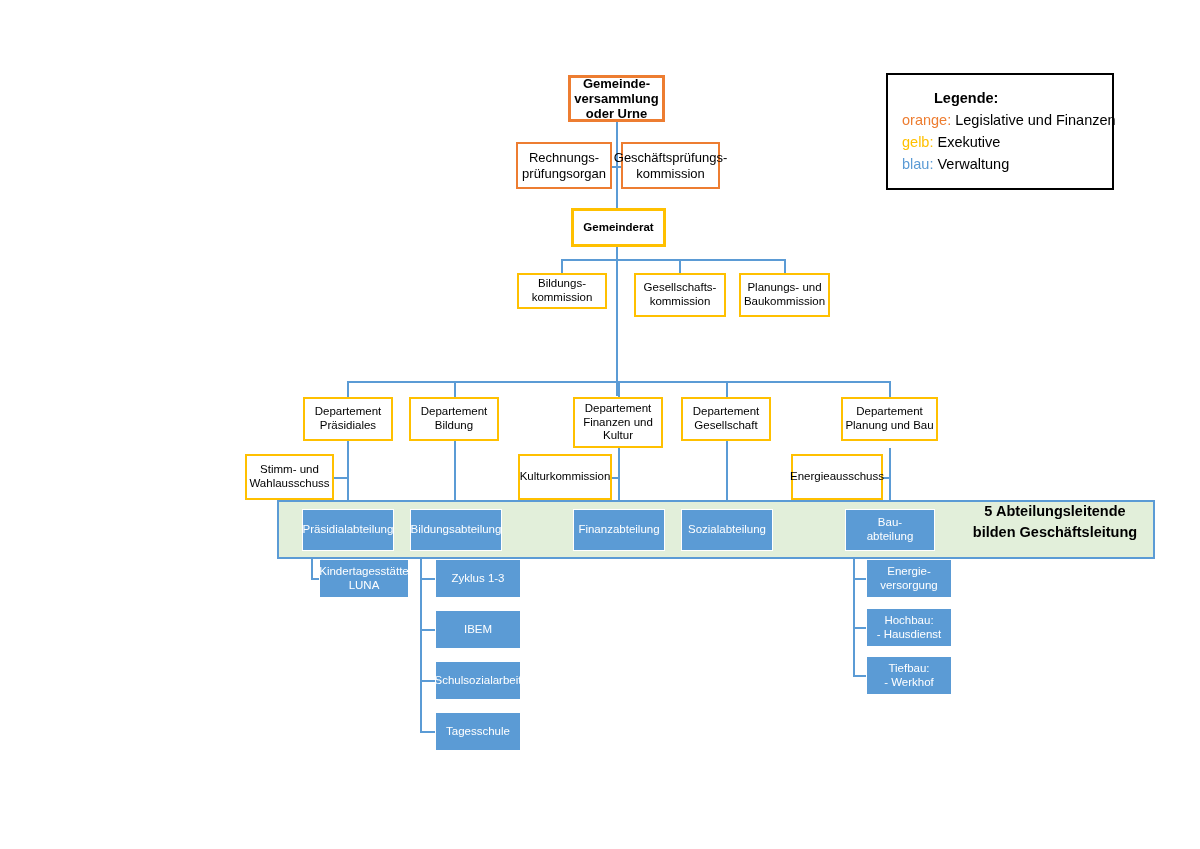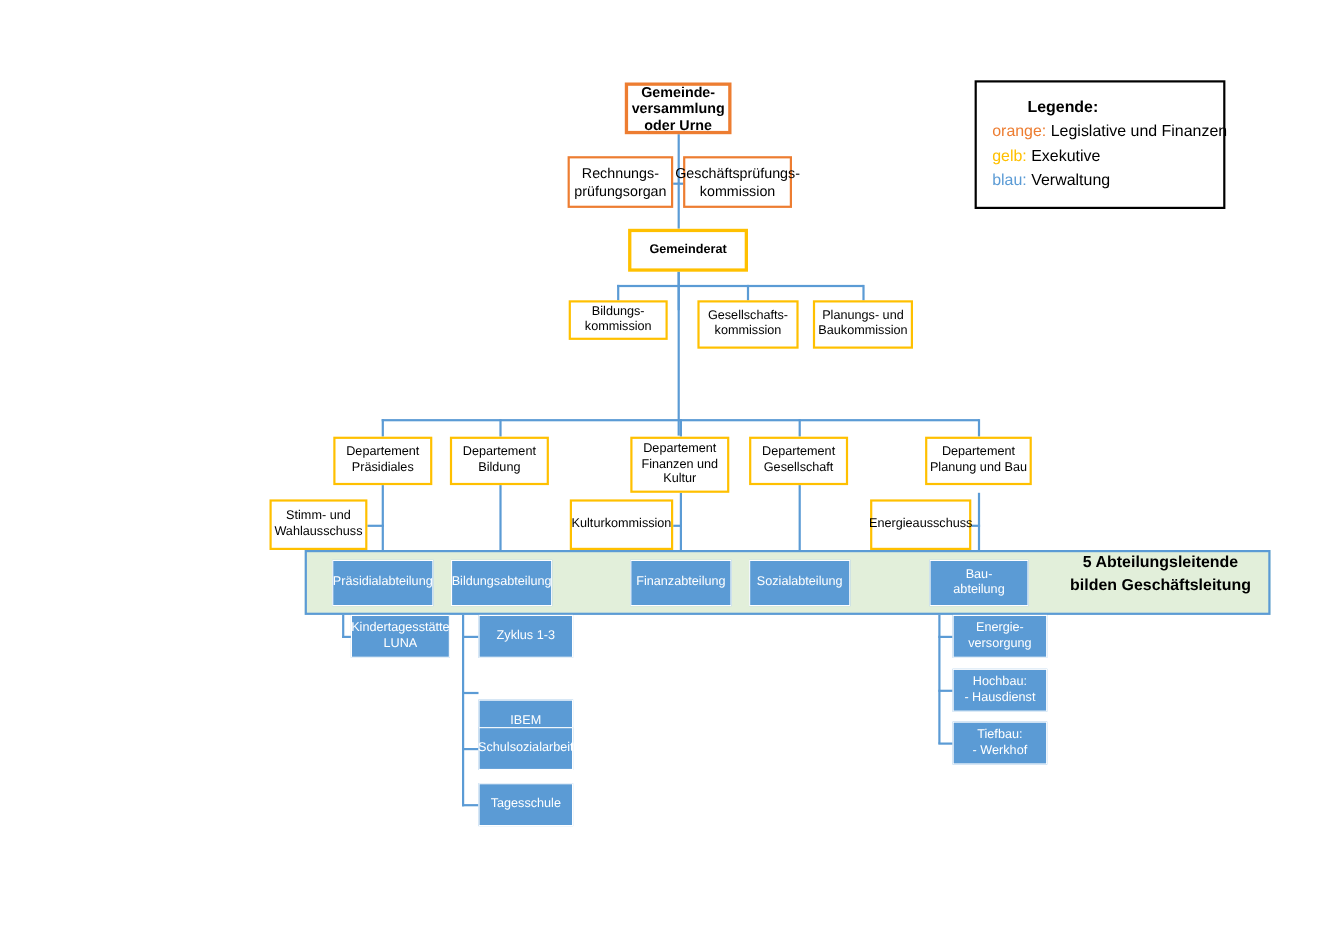--- a/index.html
+++ b/index.html
@@ -164,21 +164,21 @@
 
   <div class="node n-orange" style="left:516px; top:142px; width:96px; height:47px;">
     <span class="lbl">Rechnungs-
 prüfungsorgan</span>
   </div>
   <div class="node n-orange" style="left:621px; top:142px; width:99px; height:47px;">
     <span class="lbl">Geschäftsprüfungs-
 kommission</span>
   </div>
 
-  <div class="node n-yellow strong" style="left:571px; top:208px; width:109px; height:39px;">
+  <div class="node n-yellow strong" style="left:571px; top:208px; width:95px; height:39px;">
     <span class="lbl">Gemeinderat</span>
   </div>
 
   <div class="node n-yellow" style="left:517px; top:273px; width:90px; height:36px;">
     <span class="lbl">Bildungs-
 kommission</span>
   </div>
   <div class="node n-yellow" style="left:634px; top:273px; width:92px; height:44px;">
     <span class="lbl">Gesellschafts-
 kommission</span>
@@ -239,21 +239,21 @@
   </div>
 
   <div class="node n-blue" style="left:319px; top:559px; width:90px; height:39px;">
     <span class="lbl">Kindertagesstätte
 LUNA</span>
   </div>
 
   <div class="node n-blue" style="left:435px; top:559px; width:86px; height:39px;">
     <span class="lbl">Zyklus 1-3</span>
   </div>
-  <div class="node n-blue" style="left:435px; top:636px; width:86px; height:39px;">
+  <div class="node n-blue" style="left:435px; top:610px; width:86px; height:39px;">
     <span class="lbl">IBEM</span>
   </div>
   <div class="node n-blue" style="left:435px; top:661px; width:86px; height:39px;">
     <span class="lbl">Schulsozialarbeit</span>
   </div>
   <div class="node n-blue" style="left:435px; top:712px; width:86px; height:39px;">
     <span class="lbl">Tagesschule</span>
   </div>
 
   <div class="node n-blue" style="left:866px; top:559px; width:86px; height:39px;">

